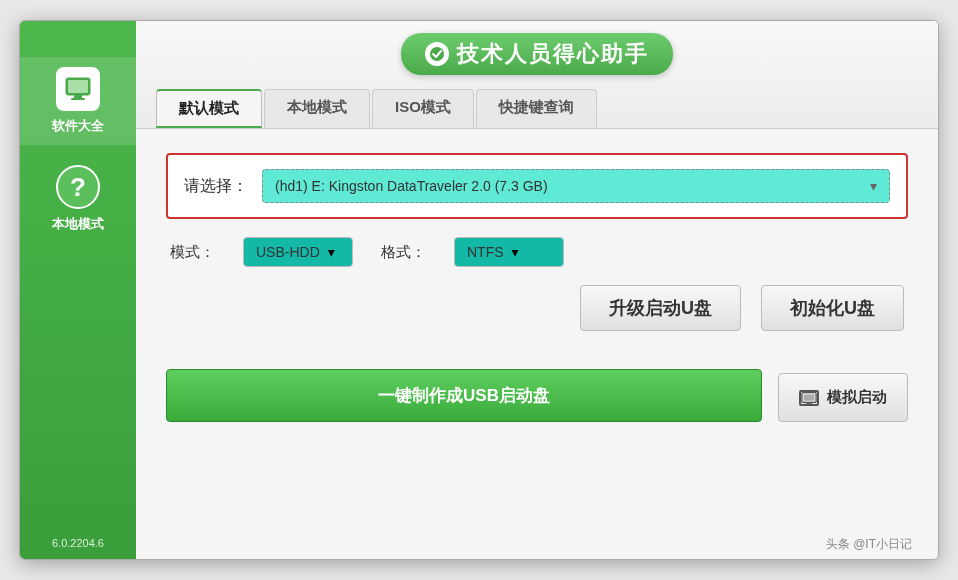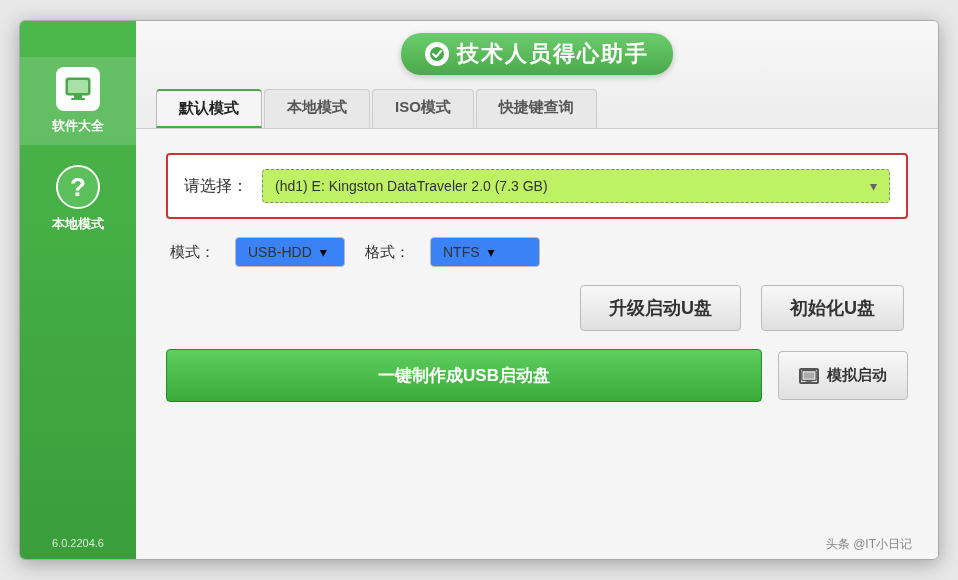--- a/index.html
+++ b/index.html
@@ -195,55 +195,55 @@
     }
 
     .drive-dropdown {
       flex: 1;
       display: flex;
       align-items: center;
       justify-content: space-between;
       border: 1px dashed #888;
       border-radius: 4px;
       padding: 8px 12px;
-      background: #bef264;
+      background: #5eead4;
       font-size: 14px;
       cursor: pointer;
     }
 
     .drive-dropdown-text {
       color: #333;
     }
 
     .dropdown-arrow {
       color: #666;
       font-size: 14px;
       margin-left: 8px;
     }
 
     
     .mode-format-row {
       display: flex;
       align-items: center;
-      gap: 20px;
+      gap: 28px;
       padding: 0 4px;
     }
 
     .mode-label, .format-label {
       font-size: 15px;
       color: #333;
     }
 
     .small-dropdown {
       display: flex;
       align-items: center;
       border: 1px solid #bbb;
       border-radius: 4px;
       padding: 6px 12px;
-      background: #3b82f6;
+      background: #14b8a6;
       font-size: 14px;
       cursor: pointer;
       gap: 8px;
       min-width: 110px;
     }
 
     .small-dropdown-text {
       color: #333;
     }
 
@@ -264,22 +264,23 @@
       border: 1px solid #bbb;
       border-radius: 4px;
       cursor: pointer;
       color: #333;
       white-space: nowrap;
     }
 
     
     .main-action-row {
       display: flex;
-      align-items: center;
+      align-items: flex-end;
       gap: 16px;
+      margin-top: 20px;
     }
 
     .btn-primary-large {
       flex: 1;
       padding: 14px 20px;
       font-size: 17px;
       font-weight: bold;
       background: linear-gradient(180deg, #5ecf5e 0%, #3aaa3a 100%);
       border: 1px solid #2a8a2a;
       border-radius: 4px;

